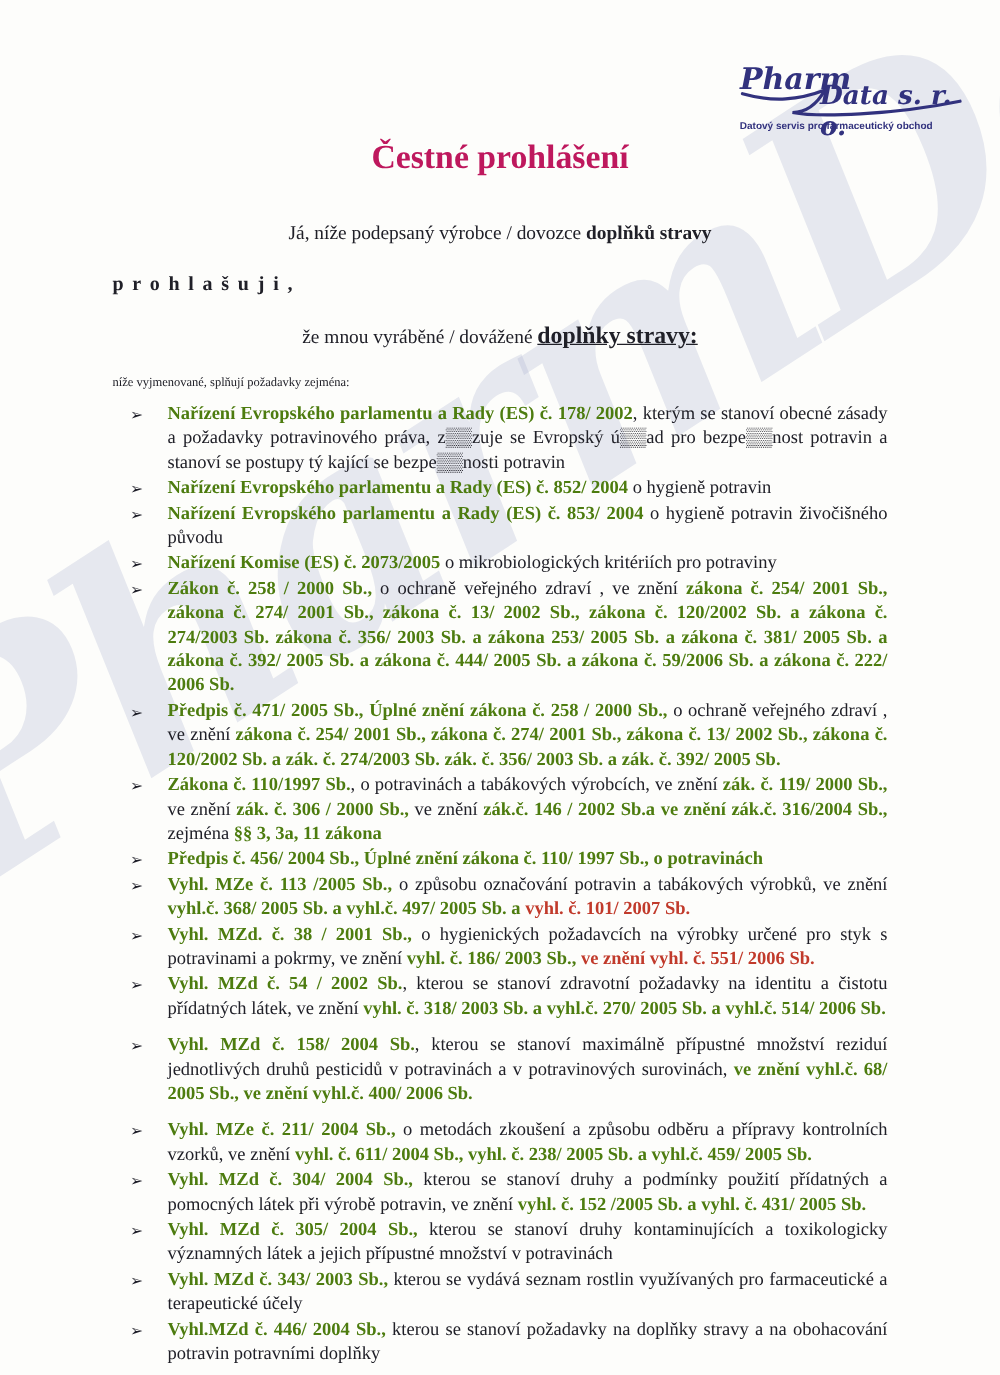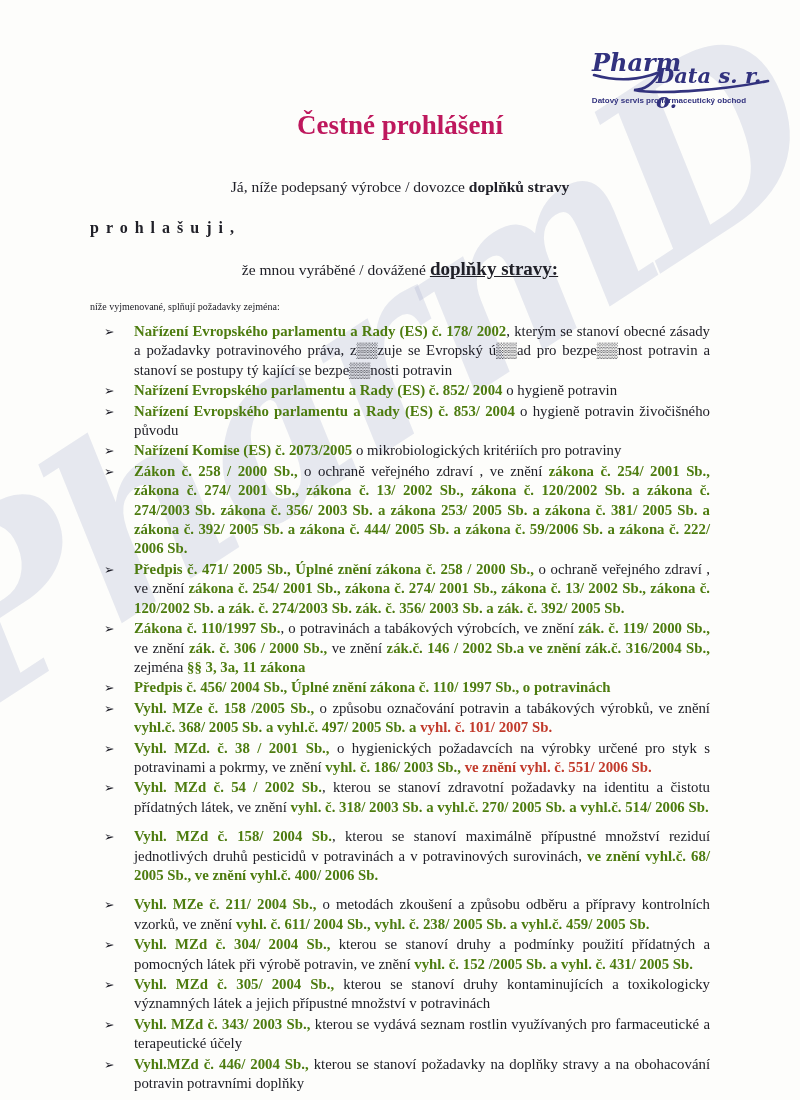--- a/index.html
+++ b/index.html
@@ -140,21 +140,21 @@
         <div class="list-item">
           <span class="bullet">➢</span>
           <span class="item-text"><span class="b">Zákona č. 110/1997 Sb.</span><span>, o potravinách a tabákových výrobcích, ve znění </span><span class="b">zák. č. 119/ 2000 Sb.,</span><span> ve znění </span><span class="b">zák. č. 306 / 2000 Sb.,</span><span> ve znění </span><span class="b">zák.č. 146 / 2002 Sb.a ve znění zák.č. 316/2004 Sb.,</span><span> zejména </span><span class="b">§§ 3, 3a, 11 zákona</span></span>
         </div>
         <div class="list-item">
           <span class="bullet">➢</span>
           <span class="item-text"><span class="b">Předpis č. 456/ 2004 Sb., Úplné znění zákona č. 110/ 1997 Sb., o potravinách</span></span>
         </div>
         <div class="list-item">
           <span class="bullet">➢</span>
-          <span class="item-text"><span class="b">Vyhl. MZe č. 158 /2005 Sb.,</span><span> o způsobu označování potravin a tabákových výrobků, ve znění </span><span class="b">vyhl.č. 368/ 2005 Sb. a vyhl.č. 497/ 2005 Sb. a </span><span class="b r">vyhl. č. 101/ 2007 Sb.</span></span>
+          <span class="item-text"><span class="b">Vyhl. MZe č. 113 /2005 Sb.,</span><span> o způsobu označování potravin a tabákových výrobků, ve znění </span><span class="b">vyhl.č. 368/ 2005 Sb. a vyhl.č. 497/ 2005 Sb. a </span><span class="b r">vyhl. č. 101/ 2007 Sb.</span></span>
         </div>
         <div class="list-item">
           <span class="bullet">➢</span>
           <span class="item-text"><span class="b">Vyhl. MZd. č. 38 / 2001 Sb.,</span><span> o hygienických požadavcích na výrobky určené pro styk s potravinami a pokrmy, ve znění </span><span class="b">vyhl. č. 186/ 2003 Sb., </span><span class="b r">ve znění vyhl. č. 551/ 2006 Sb.</span></span>
         </div>
         <div class="list-item">
           <span class="bullet">➢</span>
           <span class="item-text"><span class="b">Vyhl. MZd č. 54 / 2002 Sb.</span><span>, kterou se stanoví zdravotní požadavky na identitu a čistotu přídatných látek, ve znění </span><span class="b">vyhl. č. 318/ 2003 Sb. a vyhl.č. 270/ 2005 Sb. a vyhl.č. 514/ 2006 Sb.</span></span>
         </div>
         <div class="list-item gap">

